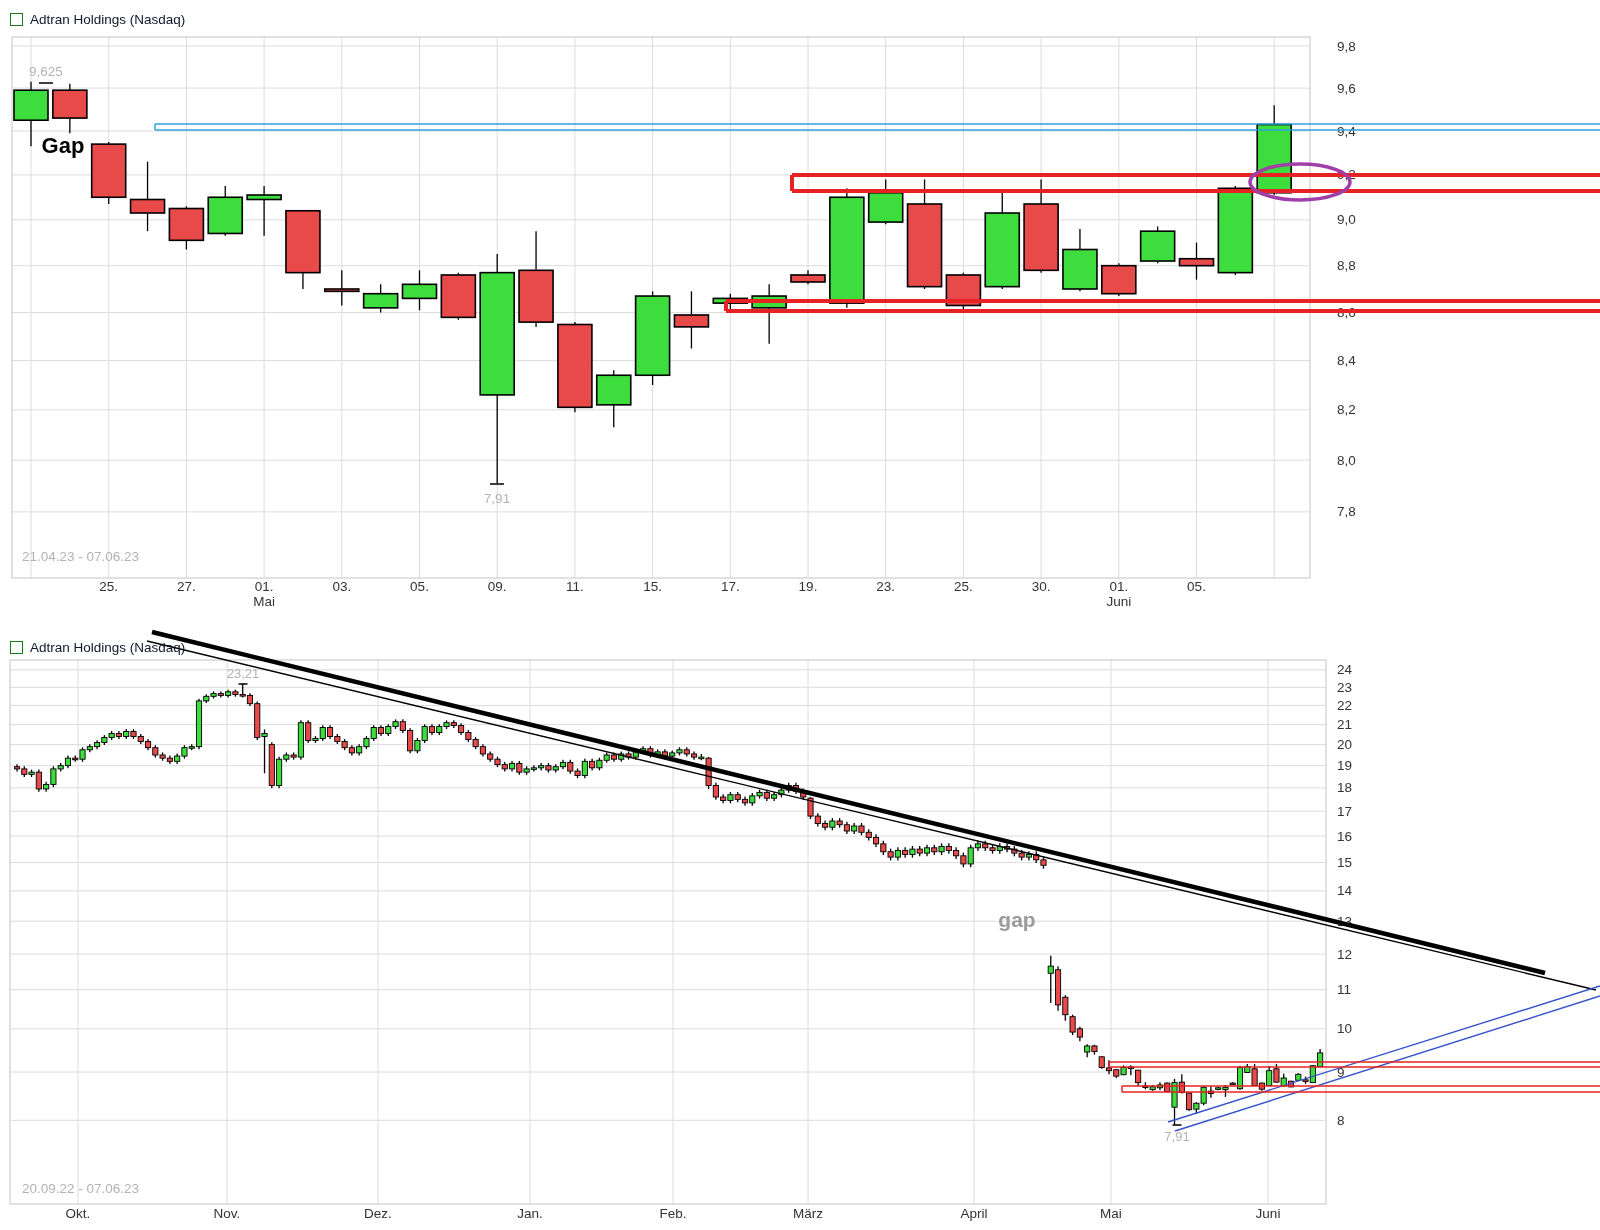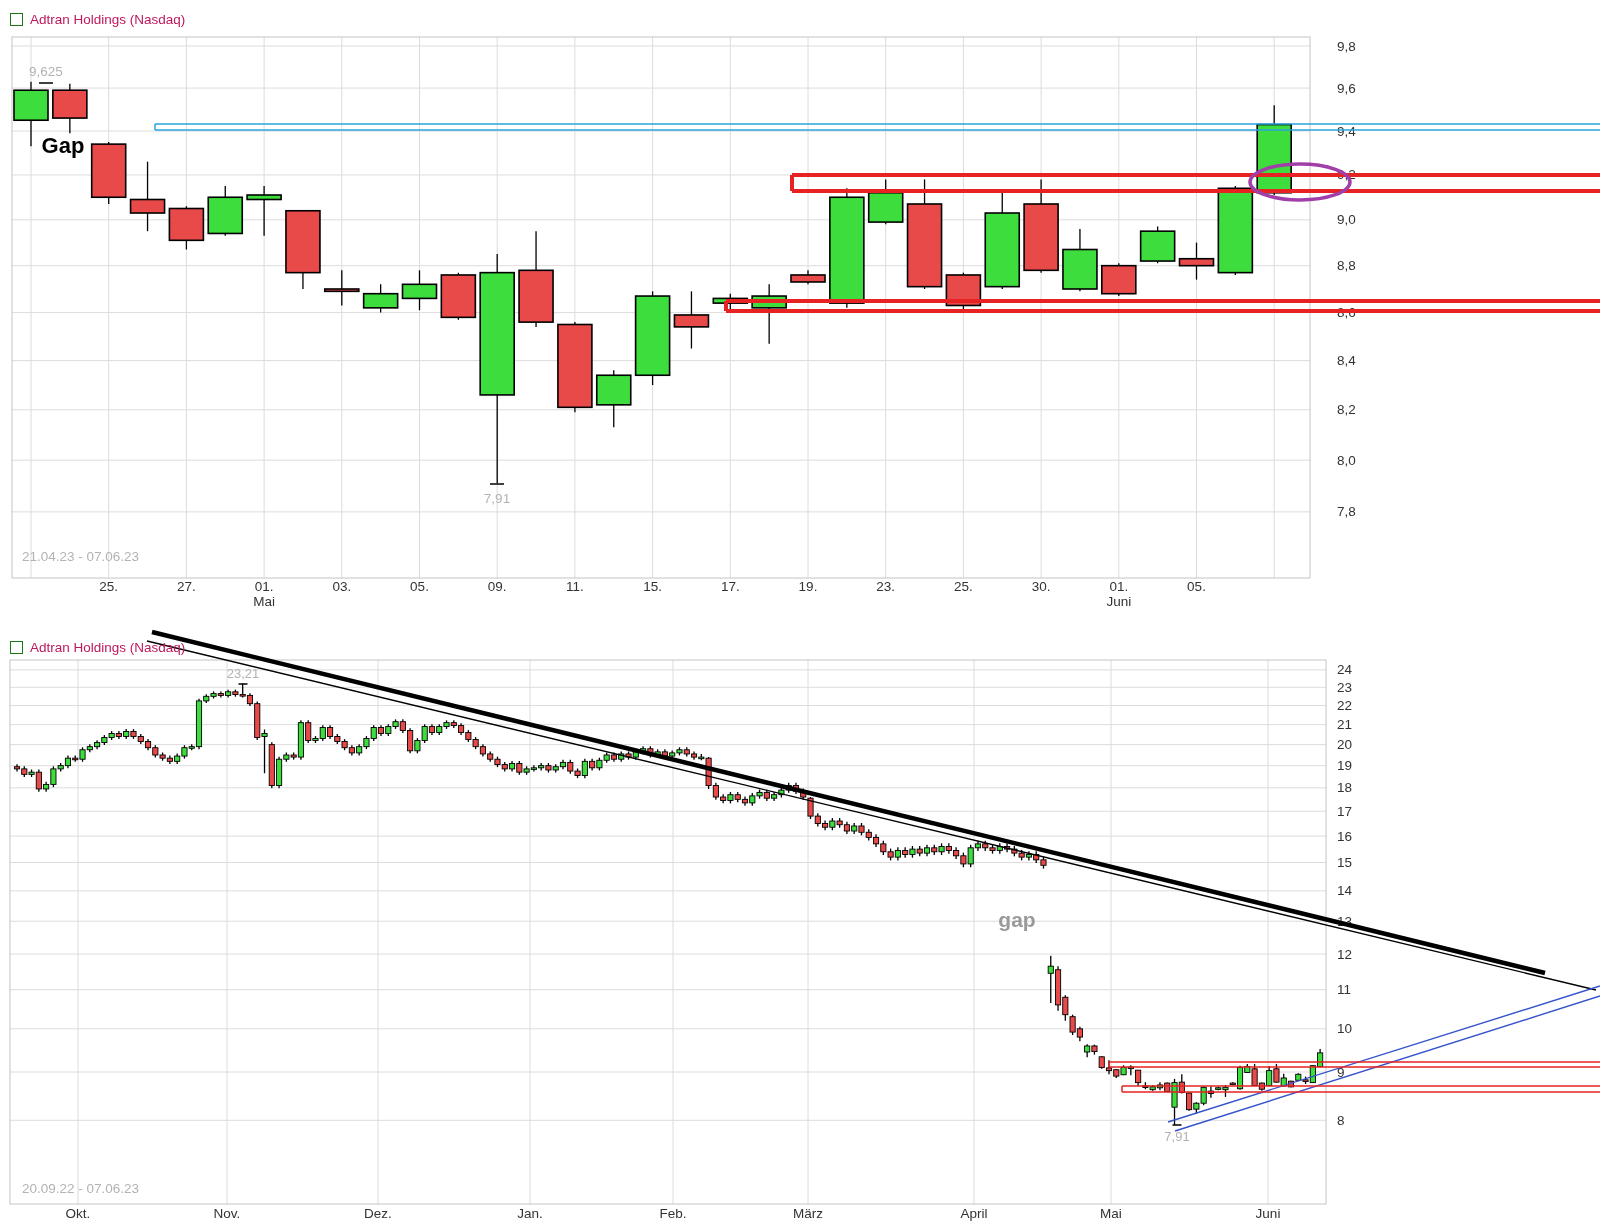--- a/index.html
+++ b/index.html
@@ -1,19 +1,19 @@
 <!DOCTYPE html>
 <html><head>
 <meta charset="utf-8">
 <style>
   html,body{margin:0;padding:0;background:#ffffff;}
   .page{position:relative;width:1600px;height:1230px;background:#fff;overflow:hidden;
         font-family:"Liberation Sans","DejaVu Sans",sans-serif;}
   .legend{position:absolute;display:flex;align-items:center;gap:7px;
-          font-size:13.5px;color:#be185d;}
+          font-size:13.5px;color:#0f172a;}
   .legend .swatch{width:11px;height:11px;border:1.5px solid #167a16;}
   svg text{font-family:"Liberation Sans","DejaVu Sans",sans-serif;}
 </style>
 </head>
 <body>
 
 <div class="page">
   <div class="legend" style="left:10px;top:12px;">
     <span class="swatch"></span>
     <span>Adtran Holdings (Nasdaq)</span>

